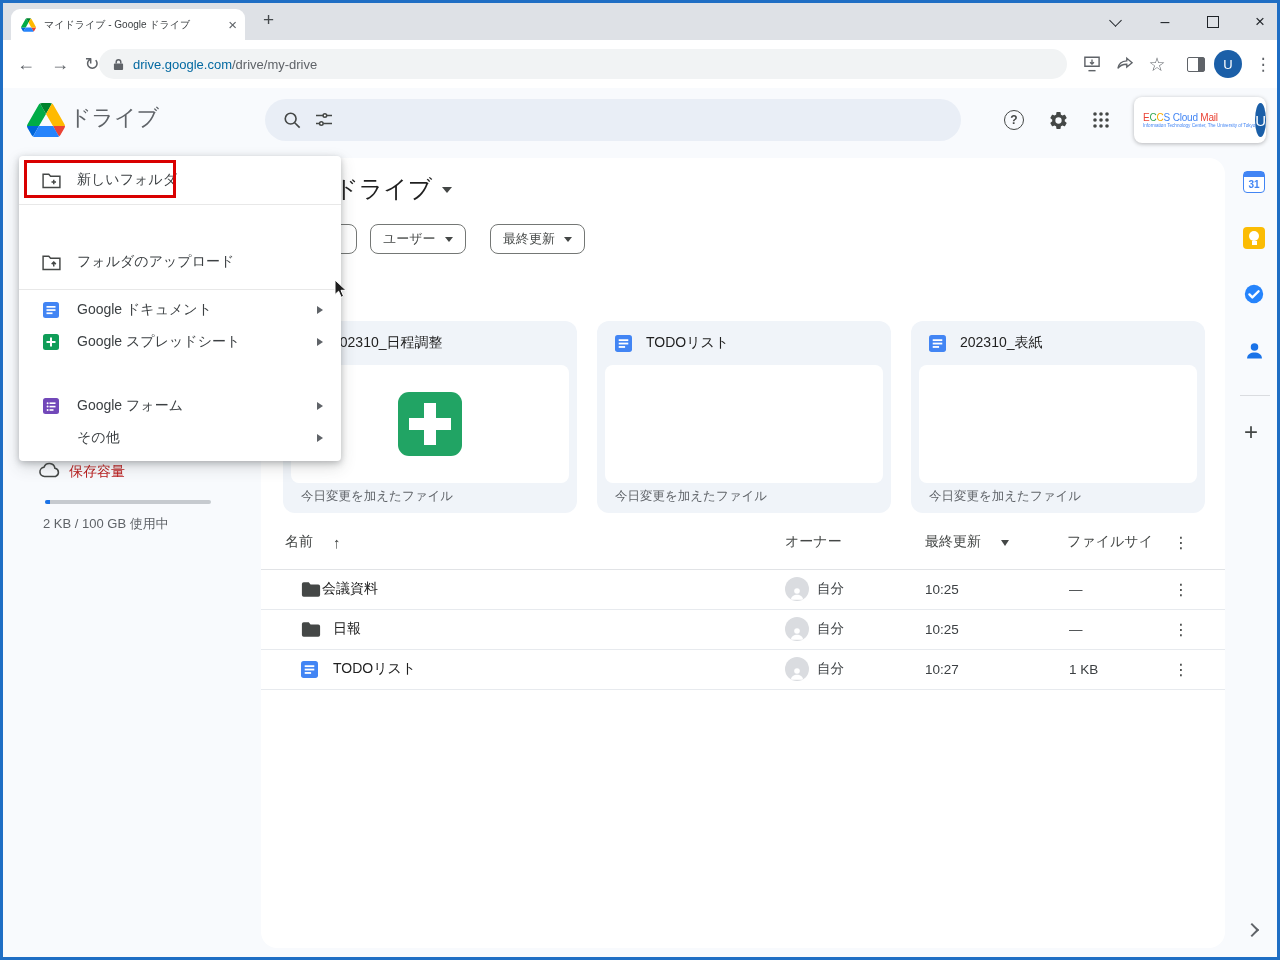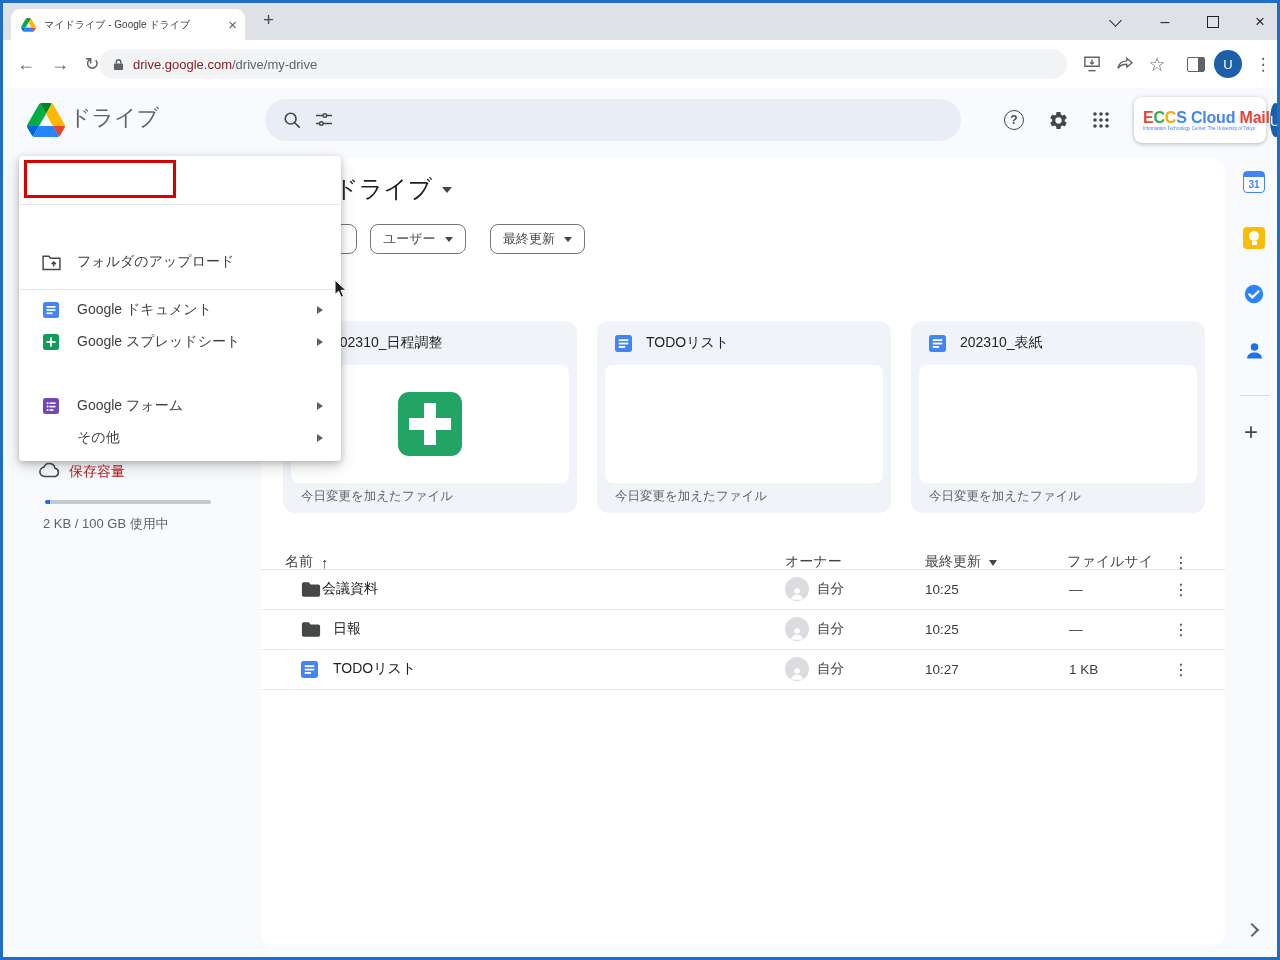--- a/index.html
+++ b/index.html
@@ -17,40 +17,40 @@
   .chev-down{width:8px;height:8px;border-left:1.6px solid #1f2328;border-bottom:1.6px solid #1f2328;transform:rotate(-45deg);margin-top:-3px}
   .maxsq{width:10px;height:10px;border:1.3px solid #1f2328}
   .minus{font-size:16px;line-height:1}
   .xglyph{font-size:17px;line-height:1}
   .toolbar{position:absolute;left:0;top:37px;width:100%;height:48px;background:#fff}
   .navic{position:absolute;top:0;height:48px;width:30px;display:flex;align-items:center;justify-content:center;
     font-size:18px;color:#5f6368}
   .omnibox{position:absolute;left:96px;top:9px;width:968px;height:30px;background:#f1f3f4;border-radius:15px;
     display:flex;align-items:center;padding:0 14px;box-sizing:border-box;gap:9px}
   .url{font-size:13px;white-space:nowrap}
-  .url .dom{color:#7f1d1d}.url .path{color:#5f6368}
+  .url .dom{color:#0369a1}.url .path{color:#5f6368}
   .tbicon{position:absolute;top:0;height:48px;width:30px;display:flex;align-items:center;justify-content:center;color:#5f6368}
   .sidepanel-ic{width:16px;height:13px;border:1.6px solid #5f6368;border-radius:2px;position:relative}
   .sidepanel-ic::after{content:"";position:absolute;right:0;top:0;width:6px;height:13px;background:#5f6368}
   .avatar{border-radius:50%;background:#1b5fa8;color:#fff;display:flex;align-items:center;justify-content:center}
   
   .drive-header{position:absolute;left:0;top:85px;width:100%;height:65px;background:#f8fafd}
   .drive-name{position:absolute;left:66px;top:15px;font-size:22px;color:#5f6368;white-space:nowrap}
   .searchbar{position:absolute;left:262px;top:11px;width:696px;height:42px;border-radius:21px;background:#e9eef6;
     display:flex;align-items:center;padding:0 18px;box-sizing:border-box;gap:14px}
   .searchbar input{flex:1;border:none;background:transparent;outline:none;font-size:15px;color:#444746;
     font-family:inherit}
   .searchbar input::placeholder{color:#444746;opacity:1}
   .hbtn{position:absolute;top:18px;width:28px;height:28px;display:flex;align-items:center;justify-content:center;color:#444746}
   .help-circ{width:18px;height:18px;border:1.8px solid #444746;border-radius:50%;display:flex;align-items:center;
     justify-content:center;font-size:12px;font-weight:bold;color:#444746}
   .eccs{position:absolute;left:1131px;top:9px;width:132px;height:46px;background:#fff;border-radius:8px;
     box-shadow:0 1px 4px rgba(0,0,0,.28);display:flex;align-items:center;padding:0 5px 0 9px;box-sizing:border-box}
   .eccs-text{flex:1;line-height:1.1}
-  .eccs-l1{font-size:16px;font-weight:bold;white-space:nowrap;letter-spacing:-.2px}
+  .eccs-l1{font-size:10px;font-weight:normal;white-space:nowrap;letter-spacing:-.2px}
   .eccs-sub{font-size:4.6px;color:#4285f4;white-space:nowrap}
   .c-red{color:#ea4335}.c-green{color:#34a853}.c-yel{color:#f9ab00}.c-blue{color:#4285f4}
   
   .app-bg{position:absolute;left:0;top:150px;width:100%;height:807px;background:#f8fafd}
   .storage-label{position:absolute;left:66px;top:460px;font-size:14px;color:#b91c1c}
   .storage-bar{position:absolute;left:42px;top:497px;width:166px;height:4px;border-radius:2px;background:#c6cacf;overflow:hidden}
   .storage-bar i{display:block;width:5px;height:4px;background:#1a73e8}
   .storage-usage{position:absolute;left:40px;top:512px;font-size:13px;color:#5f6368;white-space:nowrap}
   .content{position:absolute;left:258px;top:155px;width:964px;height:790px;background:#fff;border-radius:16px}
   .page-title{position:absolute;left:24px;top:15px;display:flex;align-items:center;gap:10px;font-size:24px;color:#1f1f1f;white-space:nowrap}
@@ -61,21 +61,21 @@
   .card{position:absolute;top:163px;width:294px;height:192px;background:#f0f4f9;border-radius:12px}
   .card-head{position:absolute;left:18px;top:13px;display:flex;align-items:center;gap:14px;white-space:nowrap}
   .card-title{font-size:14px;color:#1f1f1f}
   .card-preview{position:absolute;left:8px;top:44px;width:278px;height:118px;background:#fff;border-radius:8px;
     display:flex;align-items:center;justify-content:center}
   .card-foot{position:absolute;left:18px;top:167px;font-size:12.5px;color:#5f6368;white-space:nowrap}
   .sheets-big{width:64px;height:64px;background:#21a464;border-radius:11px;position:relative}
   .sheets-big::before{content:"";position:absolute;left:26px;top:11px;width:12px;height:42px;background:#fff}
   .sheets-big::after{content:"";position:absolute;left:11px;top:26px;width:42px;height:12px;background:#fff}
   .thead{position:absolute;left:0;top:375px;width:100%;height:36px;border-bottom:1px solid #e1e3e6;font-size:14px;color:#444746}
-  .thcell{position:absolute;top:20px;white-space:nowrap;display:flex;align-items:center;gap:8px}
+  .thcell{position:absolute;top:0;white-space:nowrap;display:flex;align-items:center;gap:20px}
   .sortcaret{width:0;height:0;border:4.5px solid transparent;border-top:6px solid #444746;margin-top:5px}
   .trow{position:absolute;left:0;width:100%;height:40px;border-bottom:1px solid #e7eaee}
   .tcell{position:absolute;top:0;height:40px;display:flex;align-items:center;white-space:nowrap}
   .fname{font-size:14px;color:#1f1f1f}
   .fmeta{font-size:13.5px;color:#3c4043}
   .row-avatar{width:24px;height:24px;border-radius:50%;background:#dadce0;display:flex;align-items:flex-end;justify-content:center;overflow:hidden}
   .dots{font-size:16px;color:#444746;letter-spacing:0}
   
   .strip-ic{position:absolute;left:1238px;width:26px;height:26px;display:flex;align-items:center;justify-content:center}
   .cal-ic{width:22px;height:22px;background:#fff;border:1.5px solid #4285f4;border-radius:4px;box-sizing:border-box;position:relative;
@@ -405,20 +405,29 @@
         <path d="M3.5 21c0-4.6 4.2-6.8 8.5-6.8s8.5 2.2 8.5 6.8z"></path>
       </svg>
   </div>
   <div class="strip-div" style="top:392px"></div>
   <div class="plus-add" style="top:415px">+</div>
   <div class="panel-chev"></div>
 
   <div class="menu">
     <div class="red-box"></div>
 
+    <div class="mi" style="top:5px;height:38px">
+      <span class="mic">
+        <svg width="19" height="17" viewBox="0 0 21 18" fill="none" stroke="#444746" stroke-width="1.6">
+          <path d="M1.2 2h6.3l2 2.3h10.3v12.5H1.2z"></path>
+            <path d="M13 8.2v5M10.5 10.7h5"></path>
+        </svg>
+      </span>
+      <span class="lbl">新しいフォルダ</span>
+    </div>
     <div class="mdiv" style="top:48px"></div>
 
 
     <div class="mi" style="top:88px">
       <span class="mic">
         <svg width="19" height="17" viewBox="0 0 21 18" fill="none" stroke="#444746" stroke-width="1.6">
           <path d="M1.2 2h6.3l2 2.3h10.3v12.5H1.2z"></path>
             <path d="M13 13.5V8.6M10.7 10.8L13 8.5l2.3 2.3"></path>
         </svg>
       </span>

